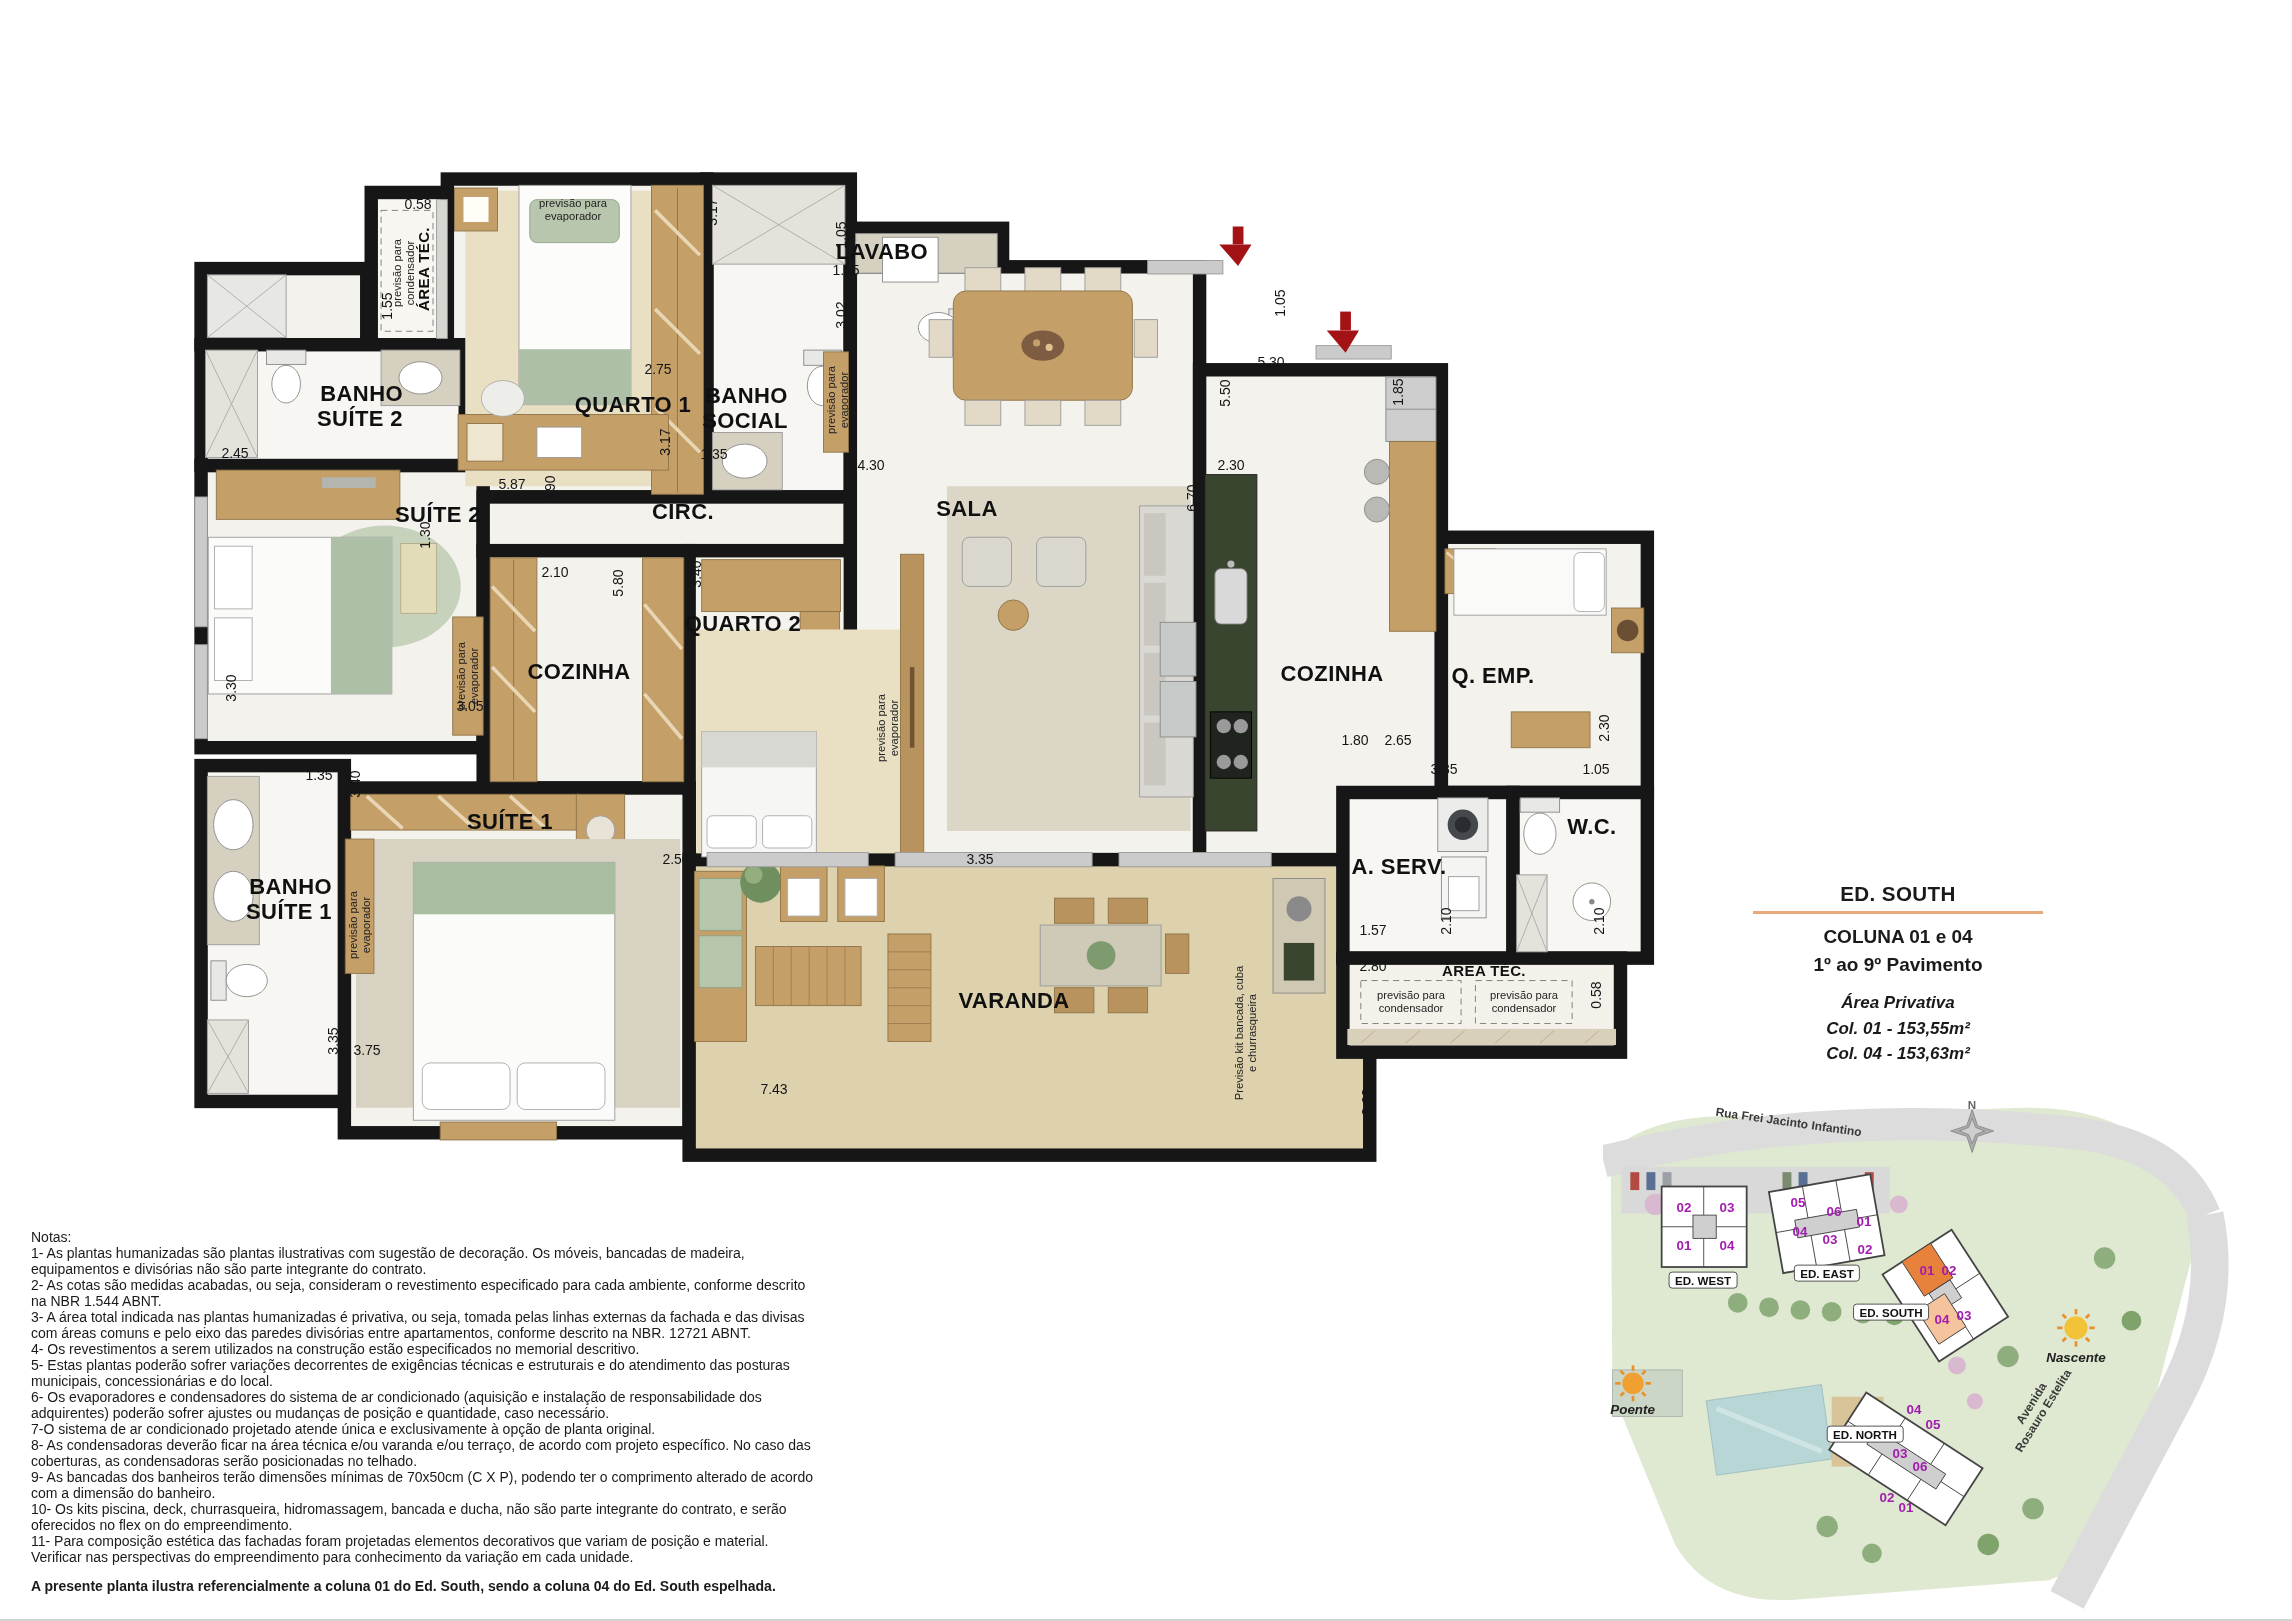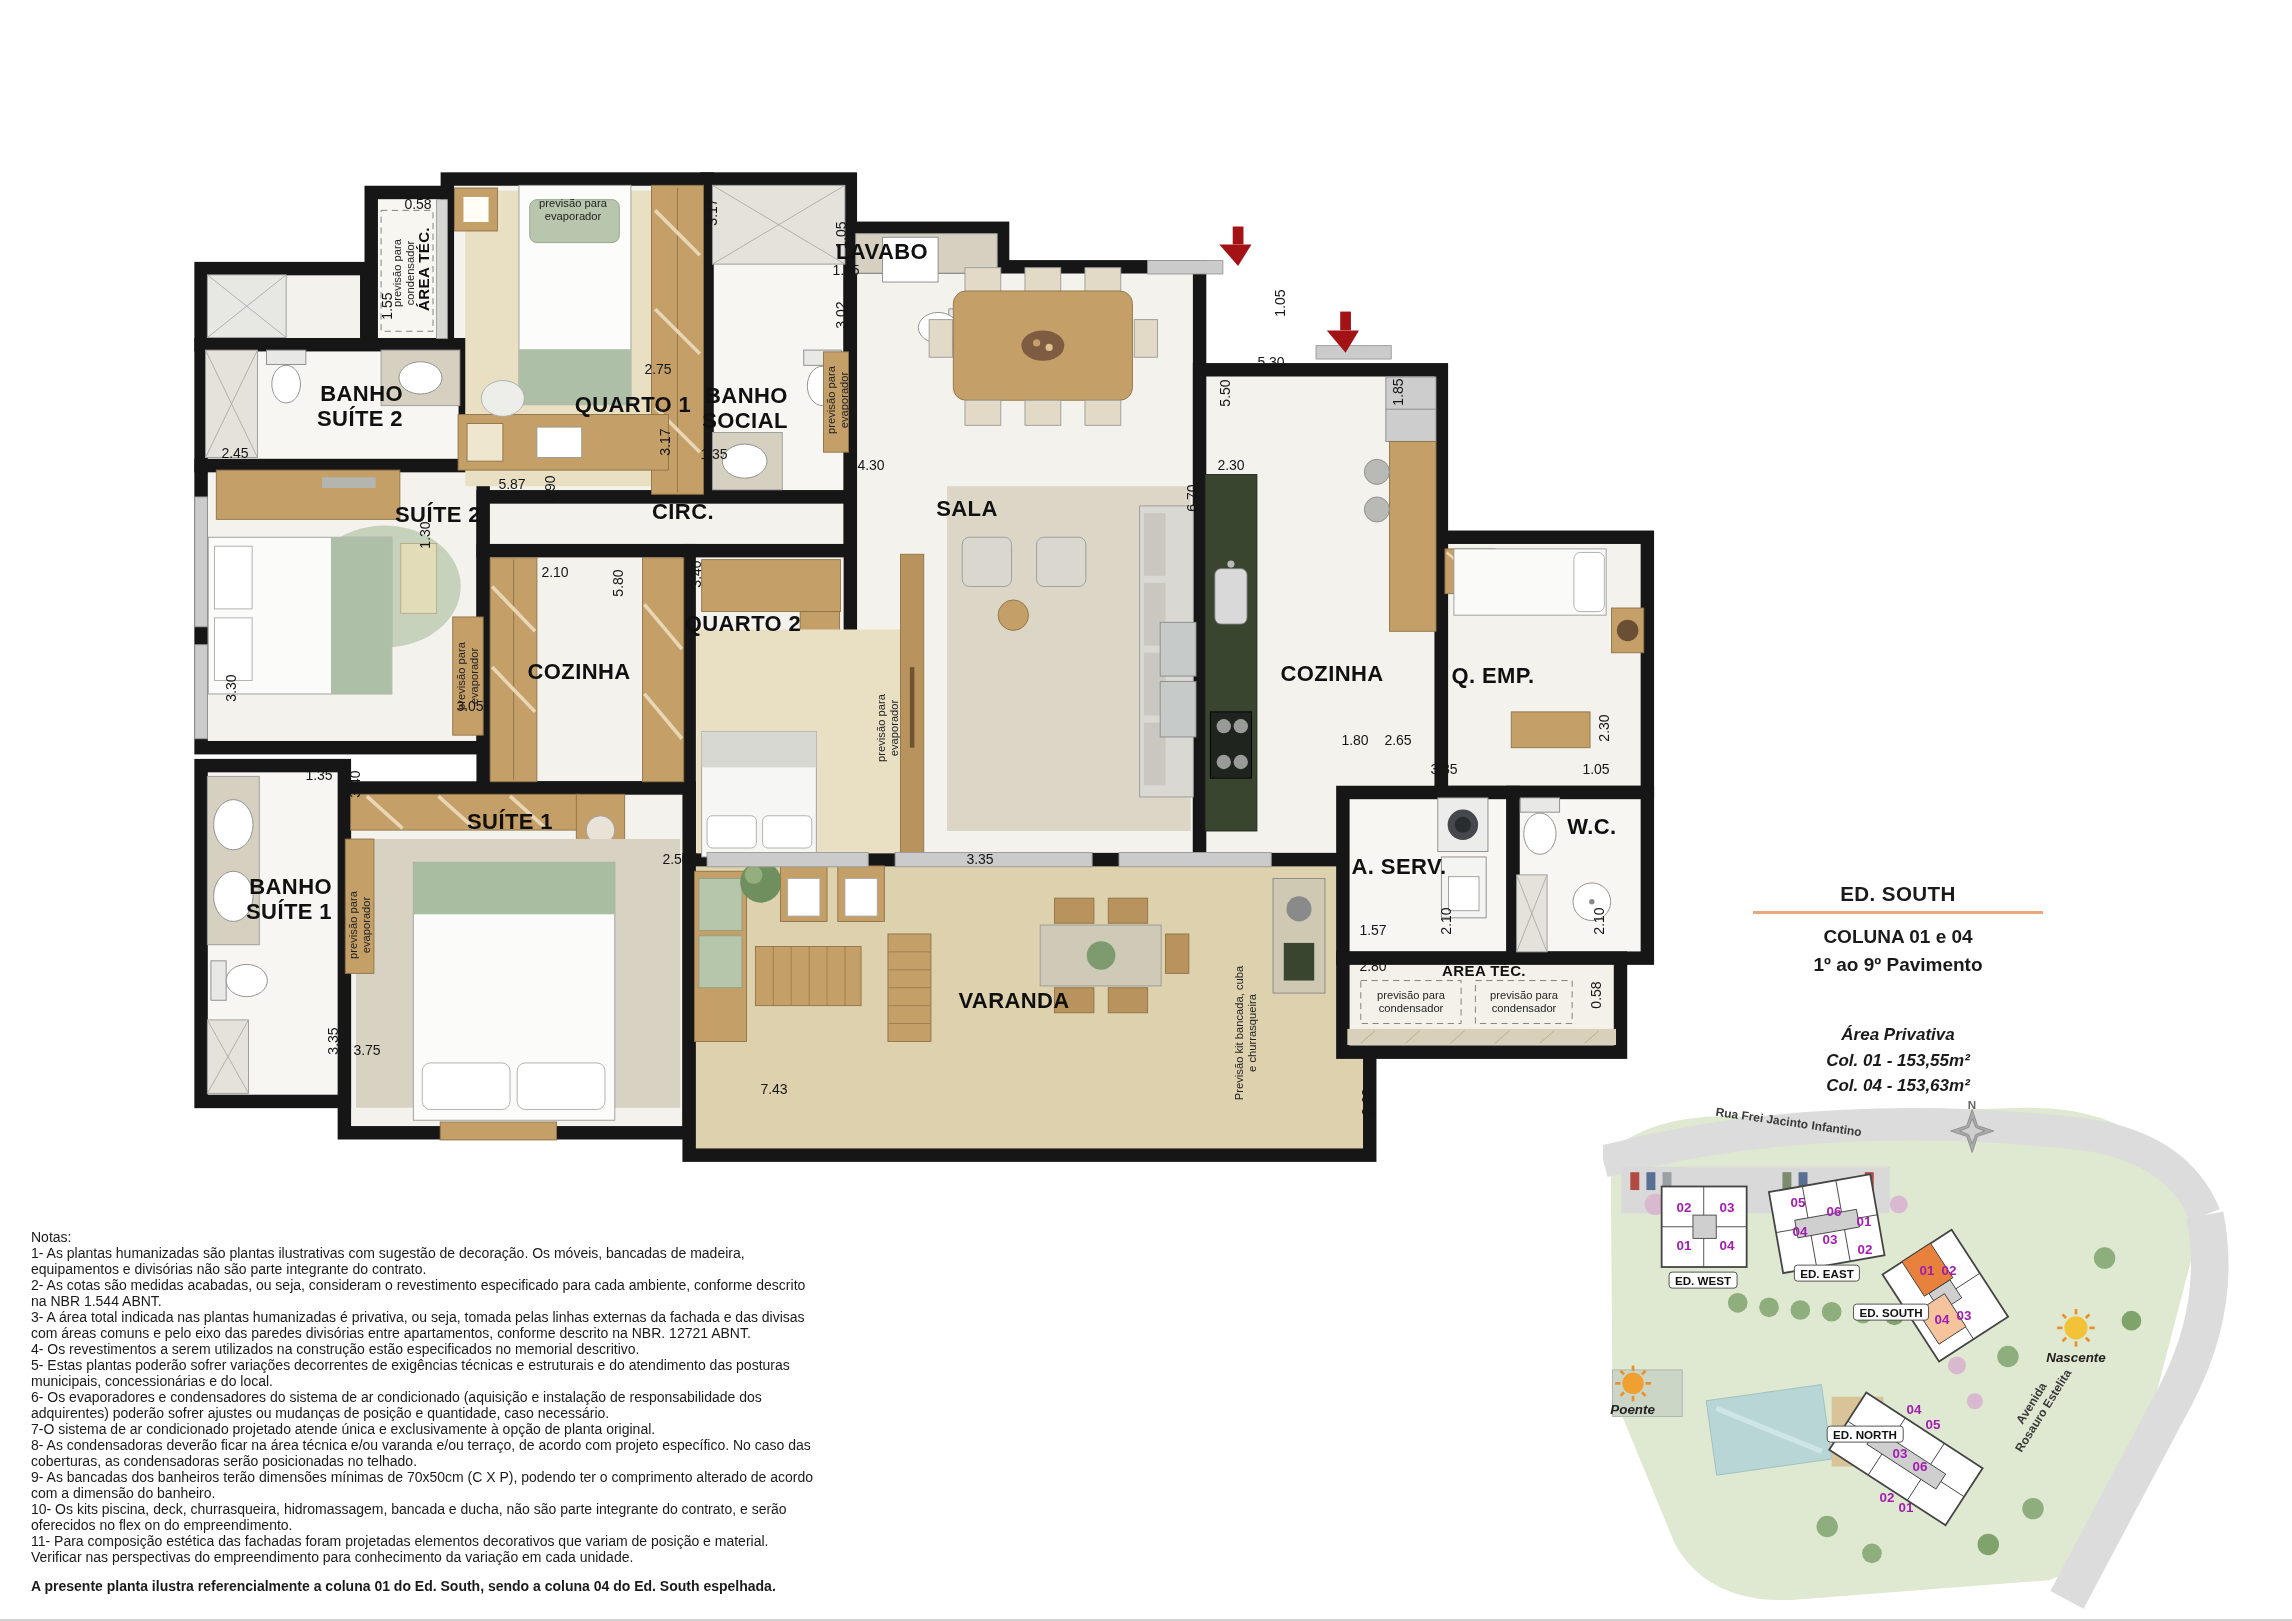--- a/index.html
+++ b/index.html
@@ -13,21 +13,21 @@
   .lbl2{white-space:pre-line;text-align:right;line-height:1.12}
   .sm{font-size:15px}
   .dim{font-size:14px;color:#151515}
   .v{transform:translate(-50%,-50%) rotate(-90deg)}
   .ann{font-size:11.2px;color:#222;white-space:pre-line;text-align:center;line-height:1.15}
   
   #titleblock{position:absolute;left:1746px;top:882px;width:304px;text-align:center}
   #titleblock .bname{font-size:20.6px;font-weight:bold;letter-spacing:0.4px}
   #titleblock .rule{height:2.7px;background:#e9a97c;margin:5.4px 7.2px 9px 7.2px}
   #titleblock .l1,#titleblock .l2{font-size:19px;font-weight:bold;line-height:1.45}
-  #titleblock .areat{margin-top:44px;font-size:17px;font-weight:bold;font-style:italic;line-height:1.5}
+  #titleblock .areat{margin-top:12px;font-size:17px;font-weight:bold;font-style:italic;line-height:1.5}
   
   #notes{position:absolute;left:31px;top:1229px;width:1075px;font-size:14px;line-height:16px}
   #notes .body{white-space:pre-line}
   #notes .foot{font-weight:bold;margin-top:12.5px}
   
   #sitemap{position:absolute;left:1603px;top:1097px;width:690px;height:519px}
   #sitemap svg{position:absolute;left:0;top:0}
   .unit{position:absolute;transform:translate(-50%,-50%);font-size:13.4px;font-weight:bold;color:#a21caf;white-space:nowrap}
   .bname-box{position:absolute;transform:translate(-50%,-50%);font-size:11.6px;font-weight:bold;color:#111;
     background:#fff;border:1.3px solid #555;border-radius:3.6px;padding:0.9px 5.4px;white-space:nowrap}

